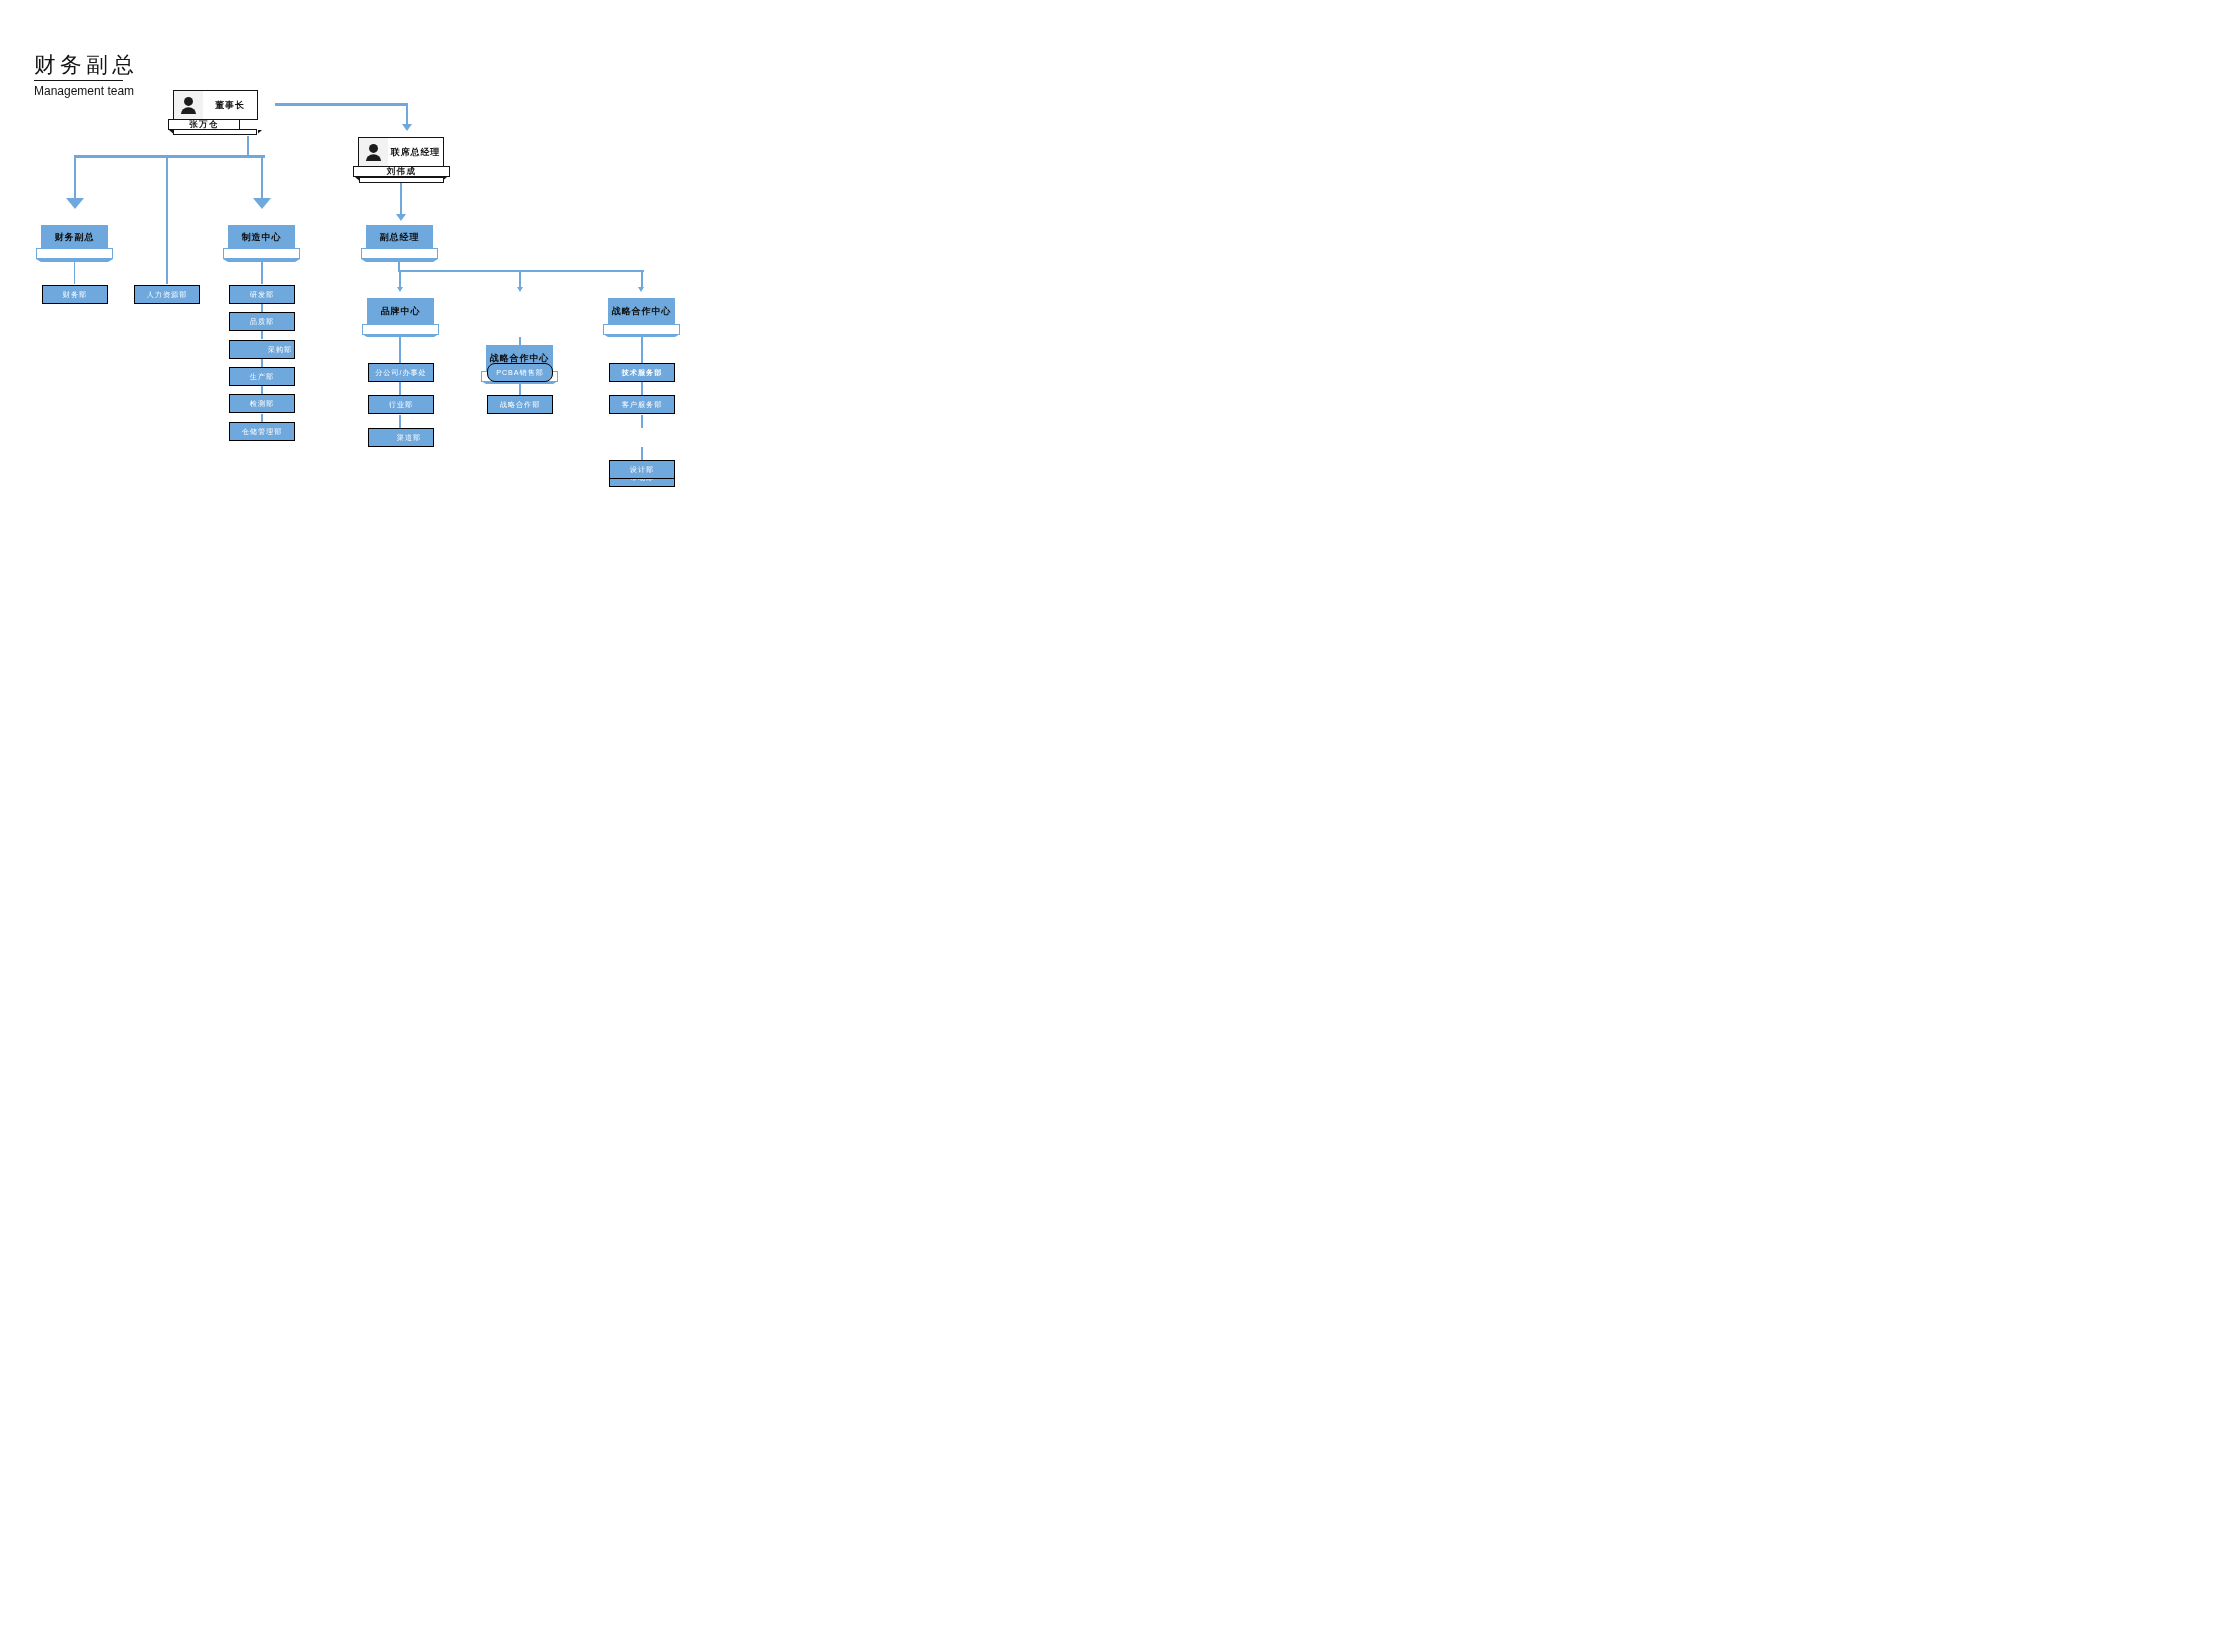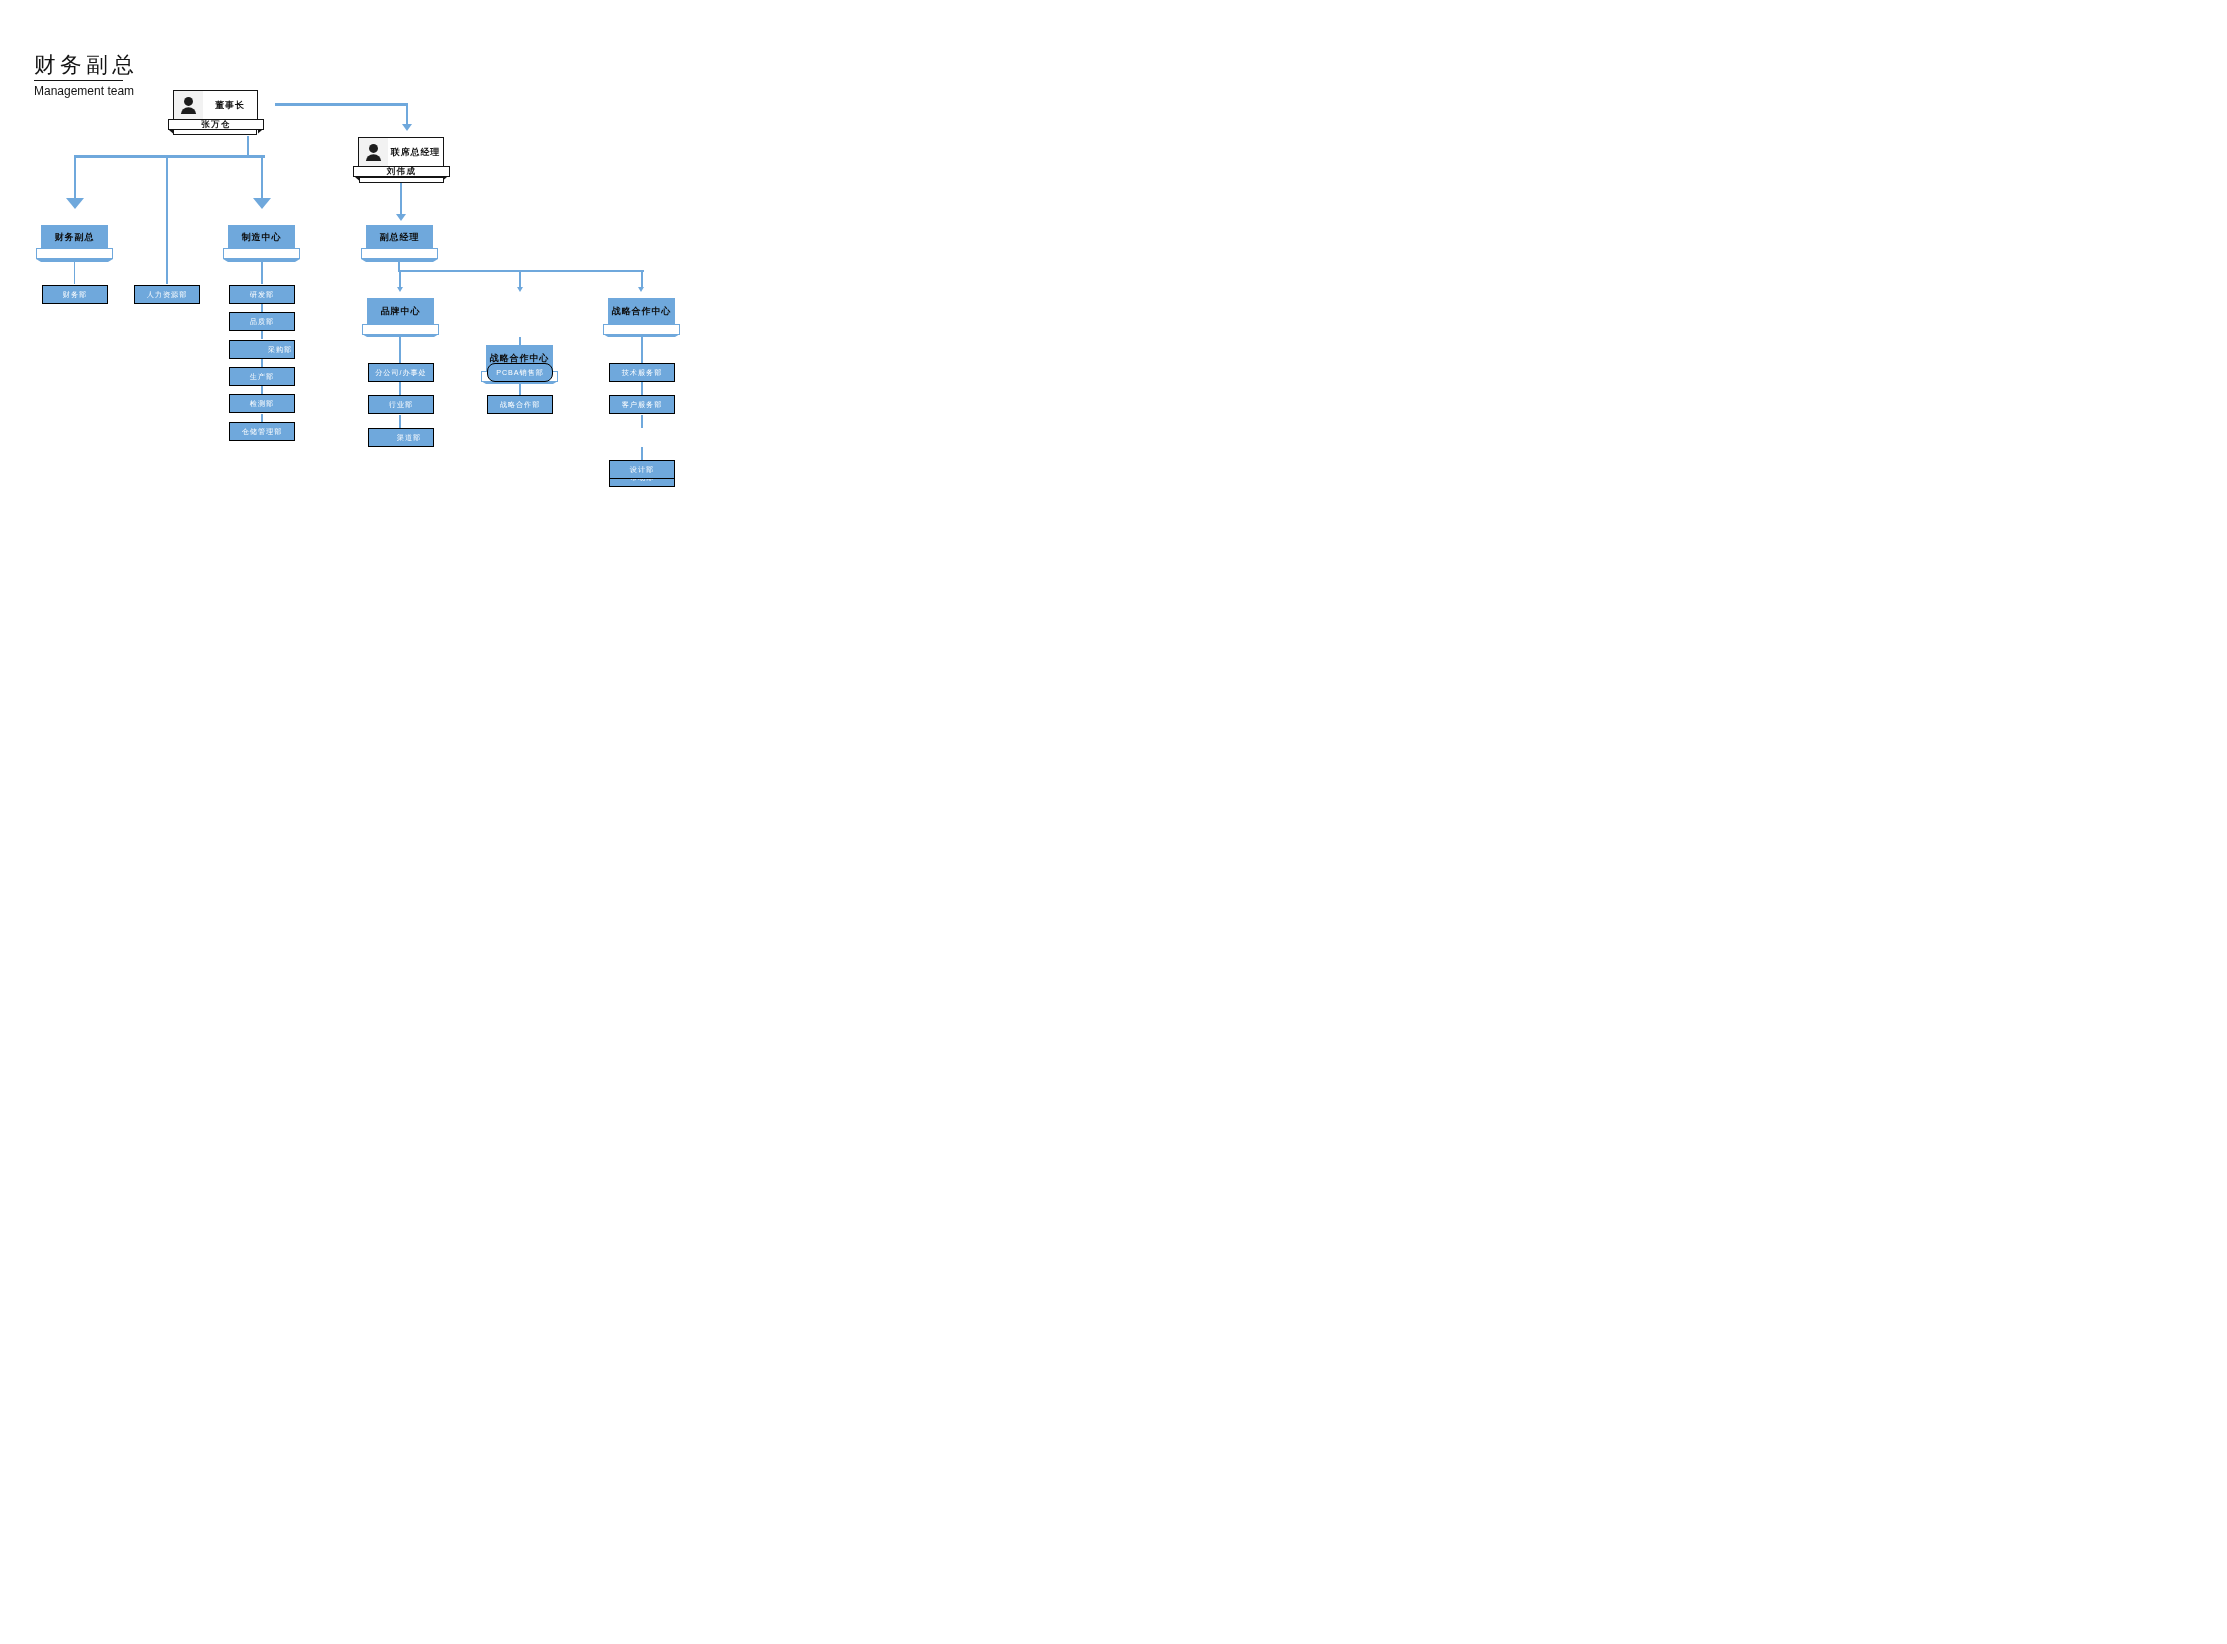--- a/index.html
+++ b/index.html
@@ -117,21 +117,21 @@
 
   <div class="card" style="left:173px;top:90px;width:85px;height:30px;">
     <div class="photo">
       <svg width="17" height="18" viewBox="0 0 38 40">
         <circle cx="19" cy="12" r="10" fill="#1c1c1c"></circle>
         <path d="M2,40 a17,15 0 0 1 34,0 z" fill="#1c1c1c"></path>
       </svg>
     </div>
     <div class="ctitle">董事长</div>
   </div>
-  <div class="nameband" style="left:168px;top:119px;width:96px;height:11.2px;">张万仓</div>
+  <div class="nameband" style="left:168px;top:119px;width:72px;height:11.2px;">张万仓</div>
   <div class="baseband" style="left:173px;top:129px;width:84px;height:5.8px;"></div>
   <div class="cwedge l" style="left:169px;top:130px;"></div>
   <div class="cwedge r" style="left:258px;top:130px;"></div>
 
   <div class="card" style="left:358px;top:137px;width:86px;height:30px;">
     <div class="photo">
       <svg width="17" height="18" viewBox="0 0 38 40">
         <circle cx="19" cy="12" r="10" fill="#1c1c1c"></circle>
         <path d="M2,40 a17,15 0 0 1 34,0 z" fill="#1c1c1c"></path>
       </svg>
@@ -201,19 +201,19 @@
   <div class="dept" style="left:229px;top:394px;">检测部</div>
   <div class="dept" style="left:229px;top:422px;">仓储管理部</div>
 
   <div class="dept" style="left:368px;top:363px;">分公司/办事处</div>
   <div class="dept" style="left:368px;top:395px;">行业部</div>
   <div class="dept" style="left:368px;top:428px;padding-left:16px;">渠道部</div>
 
   <div class="dept" style="left:487px;top:363px;border-radius:8px;">PCBA销售部</div>
   <div class="dept" style="left:487px;top:395px;">战略合作部</div>
 
-  <div class="dept" style="left:609px;top:363px;">技术服务部</div>
+  <div class="dept" style="left:609px;top:363px;font-weight:bold;">技术服务部</div>
   <div class="dept" style="left:609px;top:395px;">客户服务部</div>
   <div class="dept" style="left:609px;top:428px;margin-top:40px;">市场部</div>
   <div class="dept" style="left:609px;top:460px;">设计部</div>
 
 </div>
 
 
 </body></html>

